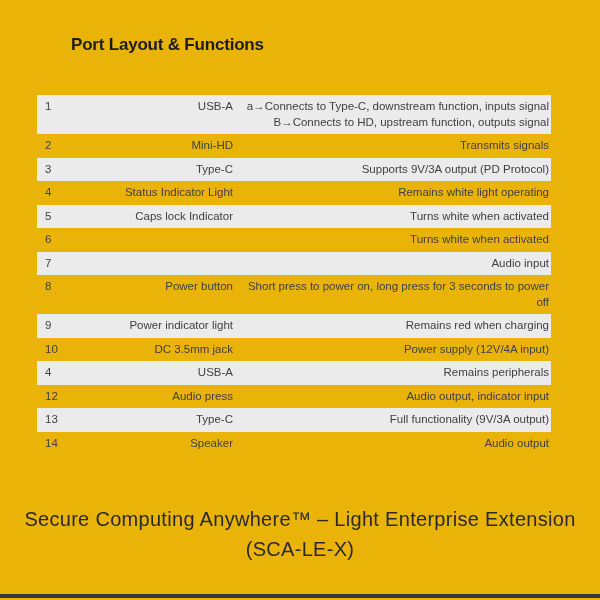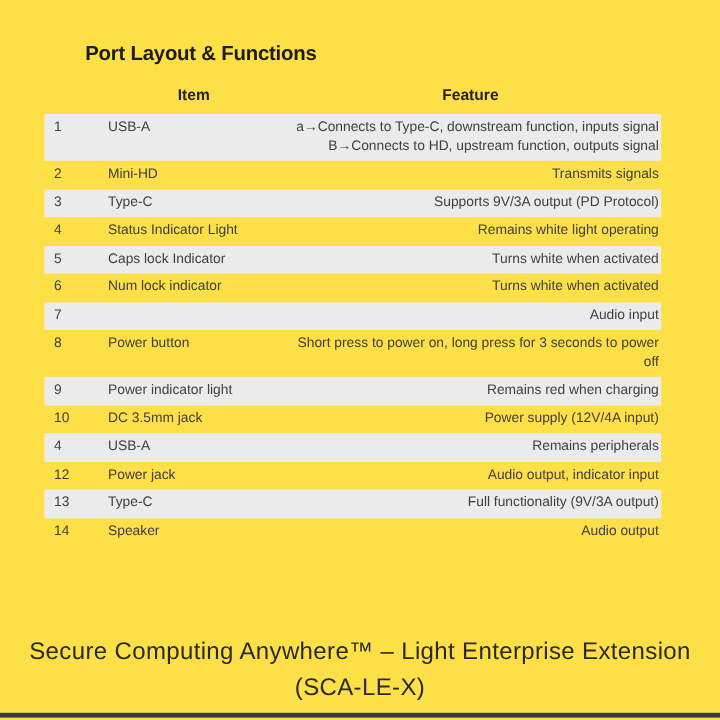--- a/index.html
+++ b/index.html
@@ -1,17 +1,17 @@
 <!DOCTYPE html>
 <html><head>
 <meta charset="utf-8">
 <style>
   html,body { margin:0; padding:0; background:#ffffff; }
   .page {
-    position:relative; width:600px; height:600px; background:#fde047;
+    position:relative; width:600px; height:600px; background:#eab308;
     font-family:"Liberation Sans", sans-serif; overflow:hidden;
     --stripe:#ebebeb; --bar:#3a3a3a;
   }
   .doc-title {
     position:absolute; left:71px; top:35px;
     font-size:17px; font-weight:bold; color:#1c1c1c; letter-spacing:-0.2px;
   }
   .thead {
     position:absolute; left:37px; top:71px; width:514px;
     display:flex; font-size:13px; font-weight:bold; color:#242424;
@@ -19,43 +19,38 @@
   .col-num { width:53px; box-sizing:border-box; padding-left:8px; }
   .col-item { width:143px; text-align:center; }
   .col-feature { flex:1; text-align:center; }
   .tbody {
     position:absolute; left:37px; top:95px; width:514px;
     font-size:11.5px; color:#404040;
   }
   .trow { display:flex; padding:4px 0; line-height:15.5px; }
   .trow:nth-child(odd) { background:var(--stripe); }
   .cell-num { width:53px; box-sizing:border-box; padding-left:8px; }
-  .cell-item { width:143px; text-align:left; }
+  .cell-item { width:143px; text-align:right; }
   .cell-feature { flex:1; white-space:pre-line; padding-right:2px;text-align:right; }
   .caption {
-    position:absolute; left:0; top:528px; width:600px; text-align:center;
+    position:absolute; left:0; top:504px; width:600px; text-align:center;
     font-size:20px; line-height:30px; color:#2a2a2a; letter-spacing:0.3px;
   }
   .bottom-bar {
     position:absolute; left:0; bottom:2px; width:100%; height:4px;
     background:var(--bar);
   }
 </style>
 </head>
 <body>
 
 <div class="page" style="--stripe: #ebebeb; --bar: #3a3a3a;">
 
   <div class="doc-title">Port Layout &amp; Functions</div>
 
-  <div class="thead">
-    <div class="col-num"></div>
-    <div class="col-item">Item</div>
-    <div class="col-feature">Feature</div>
-  </div>
 
   <div class="tbody">
     <div class="trow">
       <div class="cell-num">1</div>
       <div class="cell-item">USB-A</div>
       <div class="cell-feature">a→Connects to Type-C, downstream function, inputs signal
 B→Connects to HD, upstream function, outputs signal</div>
     </div>
 
     <div class="trow">
@@ -77,21 +72,20 @@
     </div>
 
     <div class="trow">
       <div class="cell-num">5</div>
       <div class="cell-item">Caps lock Indicator</div>
       <div class="cell-feature">Turns white when activated</div>
     </div>
 
     <div class="trow">
       <div class="cell-num">6</div>
-      <div class="cell-item">Num lock indicator</div>
       <div class="cell-feature">Turns white when activated</div>
     </div>
 
     <div class="trow">
       <div class="cell-num">7</div>
       <div class="cell-feature">Audio input</div>
     </div>
 
     <div class="trow">
       <div class="cell-num">8</div>
@@ -113,21 +107,21 @@
     </div>
 
     <div class="trow">
       <div class="cell-num">4</div>
       <div class="cell-item">USB-A</div>
       <div class="cell-feature">Remains peripherals</div>
     </div>
 
     <div class="trow">
       <div class="cell-num">12</div>
-      <div class="cell-item">Power jack</div>
+      <div class="cell-item">Audio press</div>
       <div class="cell-feature">Audio output, indicator input</div>
     </div>
 
     <div class="trow">
       <div class="cell-num">13</div>
       <div class="cell-item">Type-C</div>
       <div class="cell-feature">Full functionality (9V/3A output)</div>
     </div>
 
     <div class="trow">

